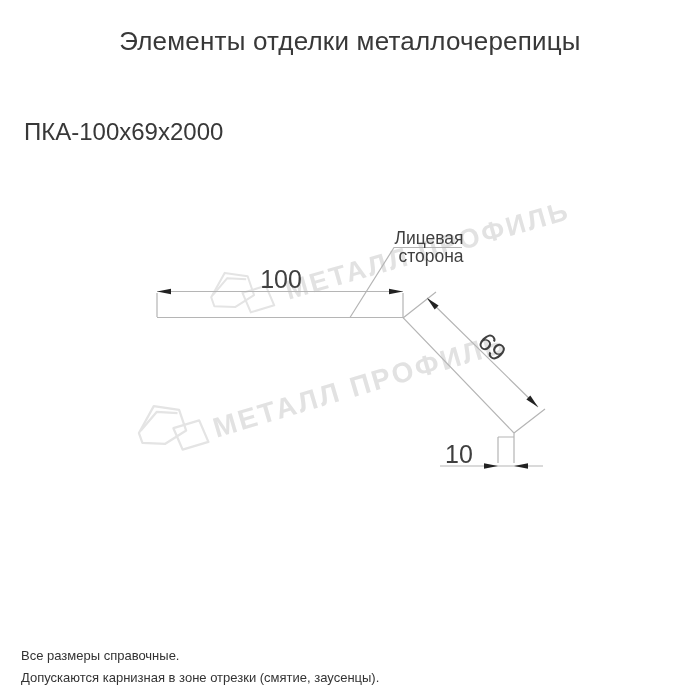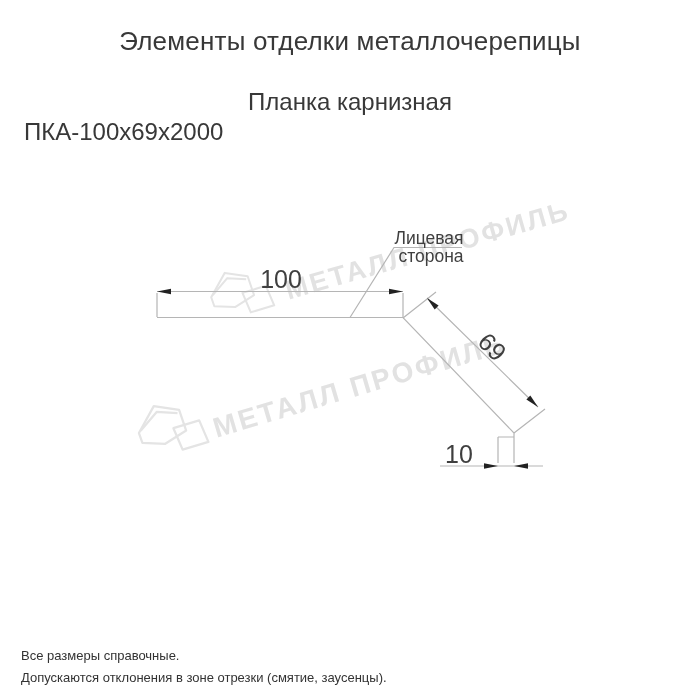--- a/index.html
+++ b/index.html
@@ -33,21 +33,20 @@
   
   .footer{position:absolute;left:21px;top:645px;z-index:3;font-size:13px;
           line-height:22px;color:#333;}
 </style>
 </head>
 <body>
 
 <div class="page">
 
   <div class="title">Элементы отделки металлочерепицы</div>
-  <div class="subtitle">Планка карнизная</div>
   <div class="model">ПКА-100х69х2000</div>
 
   <svg class="wm-house h1" viewBox="0 0 84 56">
     <g fill="none" stroke="#e4e4e4" stroke-width="2.2" stroke-linejoin="round">
       <path d="M7,31 L25,7 L49,14 L53,35 L31,45 L9,41 Z"></path>
       <path d="M9,29 L27,13 L47,17"></path>
       <path d="M41,31 L67,27 L73,49 L47,53 Z"></path>
     </g>
   </svg>
   <span class="wm-text t1">МЕТАЛЛ ПРОФИЛЬ</span>
@@ -81,16 +80,16 @@
     <polygon class="ar" points="514,466 528,463.3 528,468.7"></polygon>
     <text class="dim-num" x="459" y="463" text-anchor="middle">10</text>
 
     <polyline class="ln" points="350,317.5 394,247.5 462,247.5"></polyline>
     <text class="face-lbl" x="429" y="244" text-anchor="middle">Лицевая</text>
     <text class="face-lbl" x="431" y="261.5" text-anchor="middle">сторона</text>
   </svg>
 
   <div class="footer">
     <div>Все размеры справочные.</div>
-    <div>Допускаются отклонения в зоне отрезки (смятие, заусенцы).</div>
+    <div>Допускаются карнизная в зоне отрезки (смятие, заусенцы).</div>
   </div>
 
 </div>
 
 </body></html>

